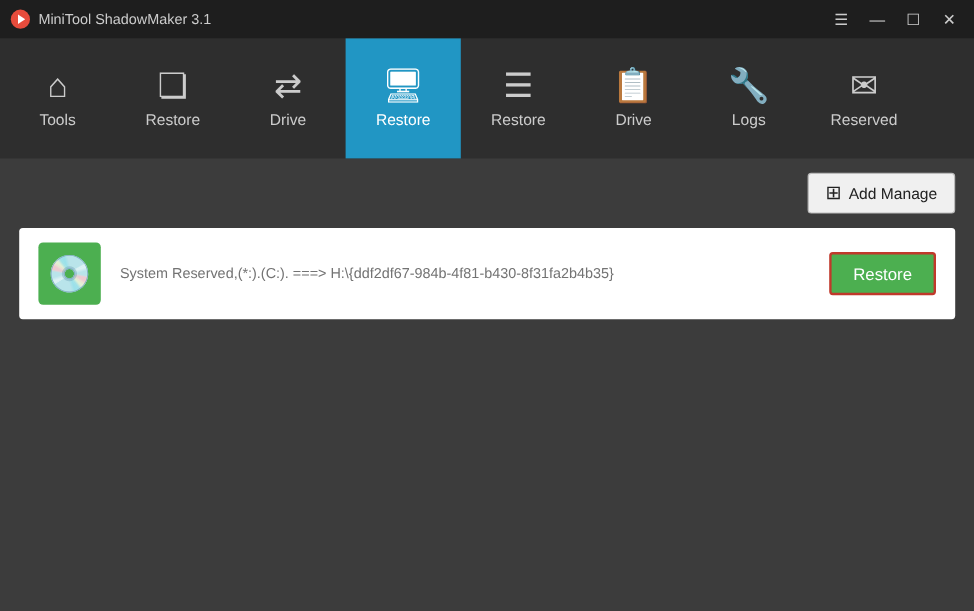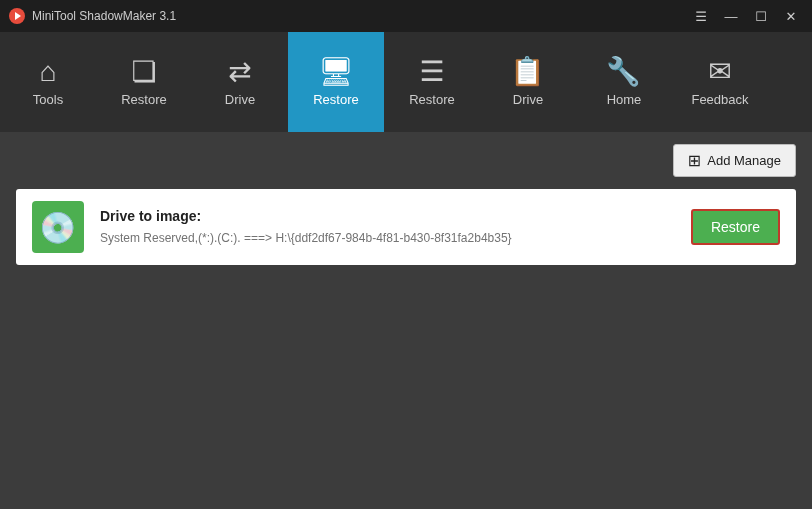--- a/index.html
+++ b/index.html
@@ -201,38 +201,37 @@
     <button class="nav-item">
       <span class="nav-icon">☰</span>
       <span>Restore</span>
     </button>
     <button class="nav-item">
       <span class="nav-icon">📋</span>
       <span>Drive</span>
     </button>
     <button class="nav-item">
       <span class="nav-icon">🔧</span>
-      <span>Home</span>
+      <span>Logs</span>
     </button>
     <button class="nav-item">
       <span class="nav-icon">✉</span>
-      <span>Feedback</span>
+      <span>Reserved</span>
     </button>
   </div>
 
 <div id="content">
   <div id="toolbar">
     <button id="add-backup-btn">
       <span id="add-backup-icon">⊞</span>
       <span>Add Manage</span>
     </button>
   </div>
   <div id="backup-card">
     <div id="card-icon-wrap">
       <span id="card-icon">💿</span>
     </div>
     <div id="card-info">
-      <div id="card-title">Drive to image:</div>
       <div id="card-path">System Reserved,(*:).(C:). ===&gt; H:\{ddf2df67-984b-4f81-b430-8f31fa2b4b35}</div>
     </div>
     <button id="restore-btn">Restore</button>
   </div>
 </div>
 
 </body></html>

